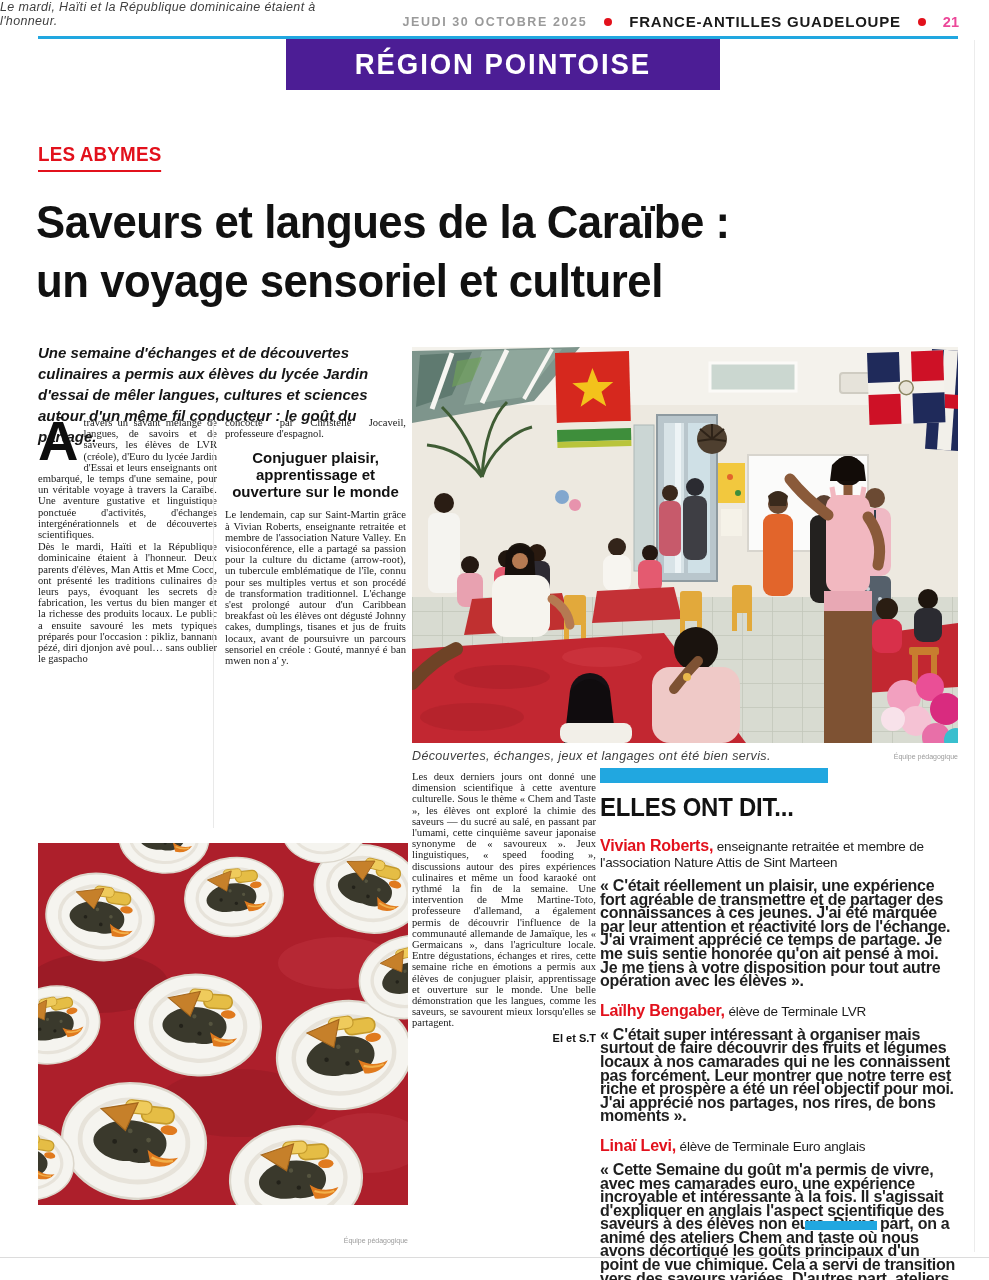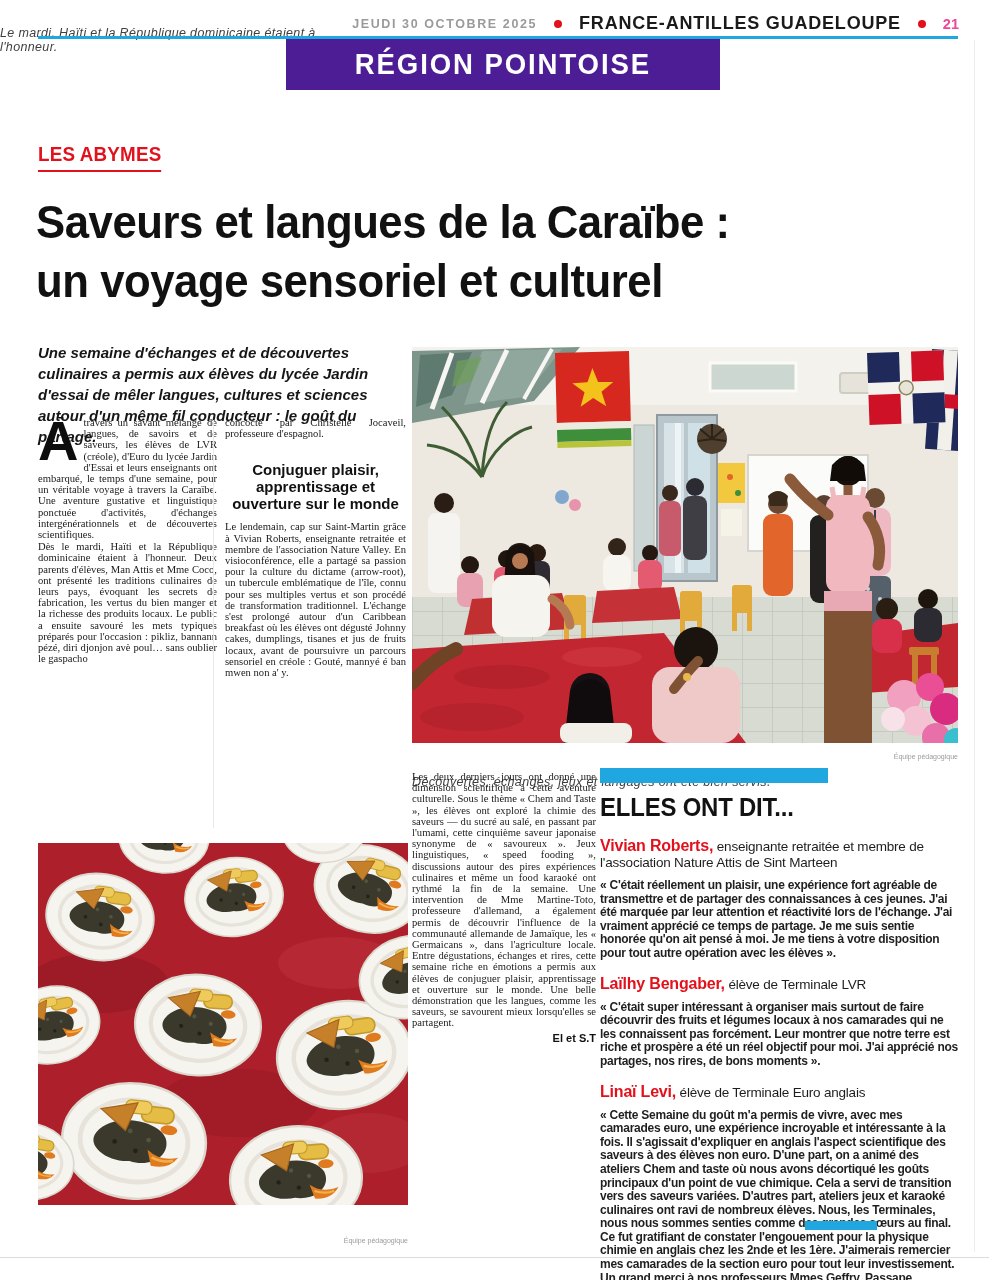--- a/index.html
+++ b/index.html
@@ -2,21 +2,21 @@
 <html lang="fr"><head>
 <meta charset="utf-8">
 <style>
   html,body{margin:0;padding:0;background:#fff;}
   .page{position:relative;width:989px;height:1280px;background:#fff;overflow:hidden;
         font-family:"Liberation Sans",sans-serif;color:#1a1a1a;}
 
   
   .dateline{position:absolute;top:13px;right:30px;display:flex;align-items:center;gap:17px;white-space:nowrap;}
   .dateline .date{font-size:12.5px;letter-spacing:1.6px;color:#9a9a9a;font-weight:600;}
-  .dateline .brand{font-size:18px;letter-spacing:.8px;color:#1a1a1a;font-weight:800;}
+  .dateline .brand{font-size:15px;letter-spacing:.8px;color:#1a1a1a;font-weight:800;}
   .dateline .pageno{font-size:14.5px;color:#ec4899;font-weight:800;}
   .dot{width:8px;height:8px;border-radius:50%;background:#e2111c;display:inline-block;}
   .blue-rule{position:absolute;top:36px;left:38px;width:920px;height:3px;background:#21a7e0;}
   .section-banner{position:absolute;top:39px;left:286px;width:434px;height:51px;background:#4c1d95;
                   display:flex;align-items:center;justify-content:center;}
   .section-banner span{color:#fff;font-weight:900;font-size:29px;letter-spacing:2px;
                   display:inline-block;transform:scaleX(.95);}
 
   
   .kicker{position:absolute;top:143px;left:38px;color:#e2111c;font-weight:900;font-size:20px;
@@ -31,45 +31,45 @@
   
   .bodycol{position:absolute;font-family:"Liberation Serif",serif;font-size:10.6px;line-height:11.2px;
            text-align:justify;color:#191919;}
   .bodycol p{margin:0 0 1px 0;}
   #col1{top:417px;left:38px;width:179px;height:416px;overflow:hidden;}
   #col2{top:417px;left:225px;width:181px;height:416px;overflow:hidden;}
   #col3{top:771px;left:412px;width:184px;height:472px;overflow:hidden;}
   .dropcap{float:left;font-family:"Liberation Sans",sans-serif;font-weight:900;font-size:56px;
            line-height:46px;margin:1px 5px 0 0;color:#0d0d0d;}
   .subhead{font-family:"Liberation Sans",sans-serif;font-weight:800;font-size:15px;line-height:17px;
-           text-align:center;margin:22px 0 9px 0;color:#111;}
+           text-align:center;margin:10px 0 9px 0;color:#111;}
   .byline{font-family:Liberation Sans, sans-serif;font-weight:800;font-size:11px;text-align:right;
           margin-top:4px;color:#111;}
   .col-divider{position:absolute;top:420px;left:213px;width:1px;height:408px;background:#e9e9e9;}
 
   
   .photo{position:absolute;overflow:hidden;background:#ddd;}
   #topPhoto{top:347px;left:412px;width:546px;height:396px;}
   #bottomPhoto{top:843px;left:38px;width:370px;height:362px;}
   .caption-row{position:absolute;display:flex;justify-content:space-between;align-items:flex-start;}
   #topCaptionRow{top:749px;left:412px;width:546px;}
-  .caption{font-style:italic;font-size:12.5px;letter-spacing:.35px;color:#3f3f3f;font-weight:500;margin-top:26px;}
+  .caption{font-style:italic;font-size:12.5px;letter-spacing:.35px;color:#3f3f3f;font-weight:500;}
   .credit{font-size:7px;color:#9b9b9b;white-space:nowrap;margin-top:4px;}
   #bottomCaption{top:1210px;left:38px;width:370px;}
   #bottomCredit{position:absolute;top:1233px;left:300px;width:108px;text-align:right;}
 
   
   .panel{position:absolute;top:768px;left:600px;width:358px;}
   .panel-bar{width:228px;height:15px;background:#21a7e0;}
   .panel-title{font-weight:900;font-size:26px;letter-spacing:-.2px;color:#121212;margin-top:9px;
                transform:scaleX(.92);transform-origin:left;}
   .q-entry{margin-top:15px;}
   .q-head{font-size:13.5px;line-height:16px;color:#1d1d1d;letter-spacing:-.2px;}
   .q-name{color:#e2111c;font-weight:800;font-size:16px;}
-  .q-text{margin-top:8px;font-weight:700;font-size:12px;line-height:13.6px;color:#1f1f1f;
+  .q-text{margin-top:8px;font-weight:700;font-size:16px;line-height:13.6px;color:#1f1f1f;
           letter-spacing:-.25px;}
   .panel-endbar{position:absolute;top:1221px;left:805px;width:72px;height:9px;background:#21a7e0;}
 
   .bottom-rule{position:absolute;top:1257px;left:0;width:989px;height:1px;background:#dcdcdc;}
   .edge-rule{position:absolute;top:40px;left:974px;width:1px;height:1212px;background:#ececec;}
 </style>
 </head>
 <body>
 
 <div class="page">

